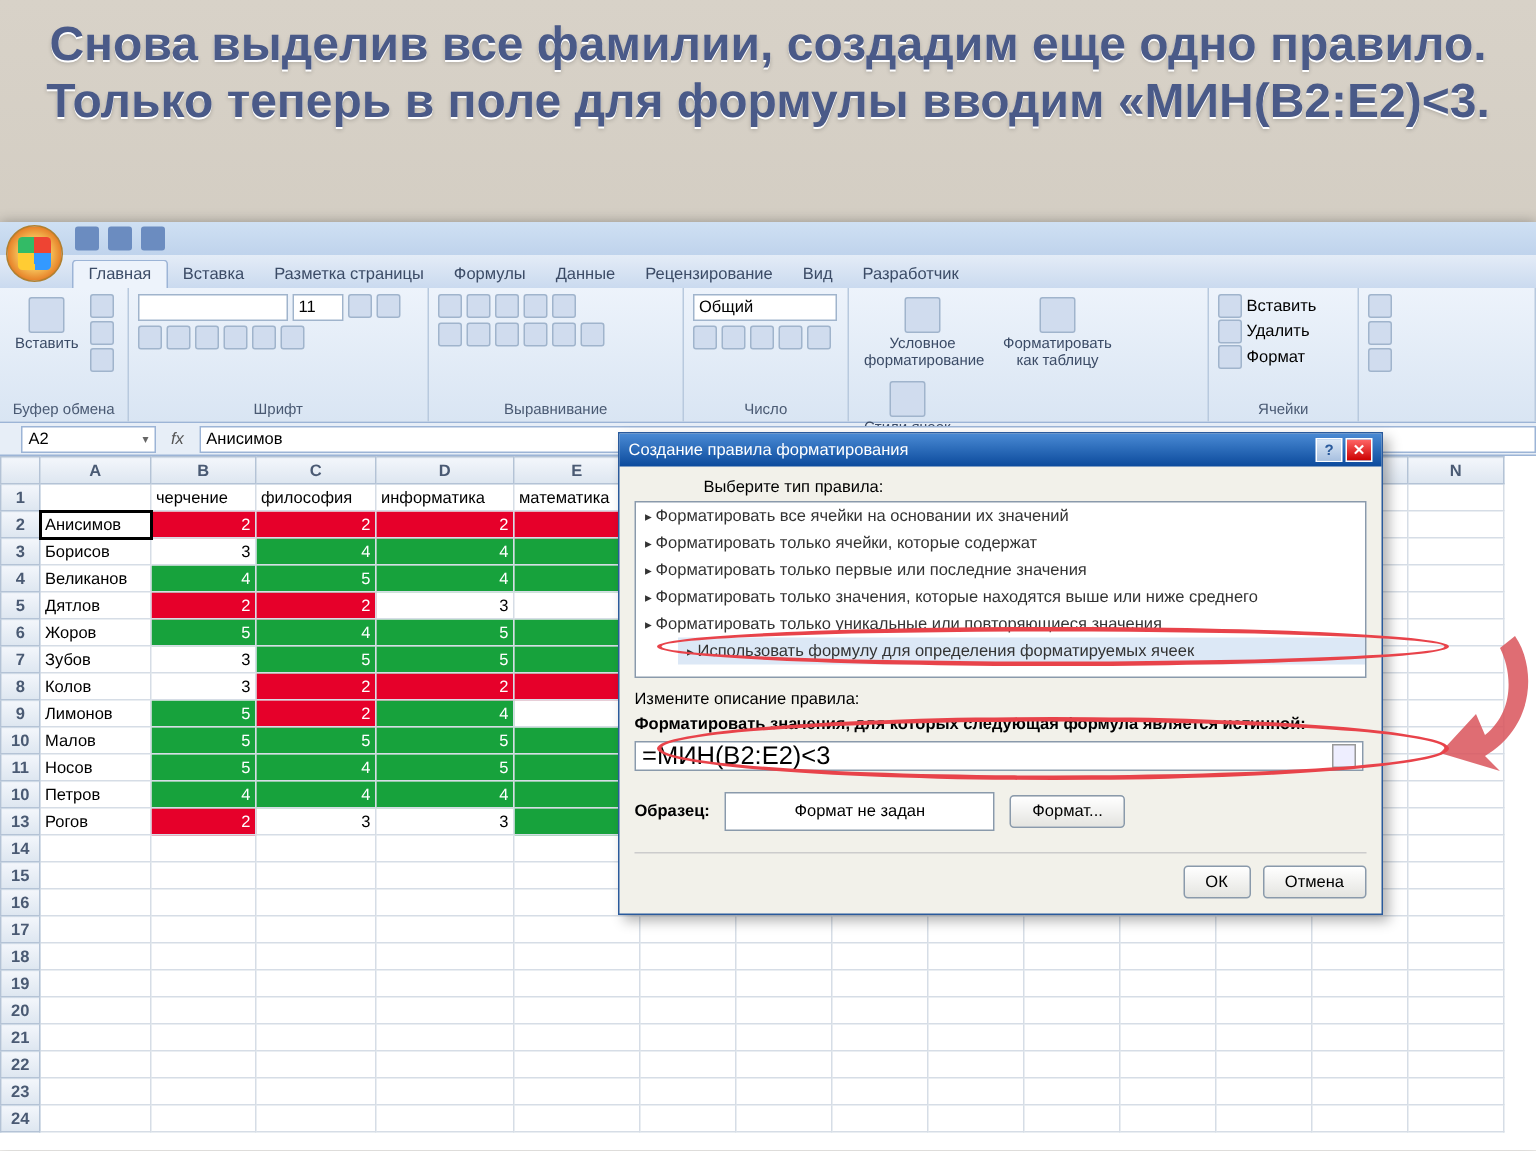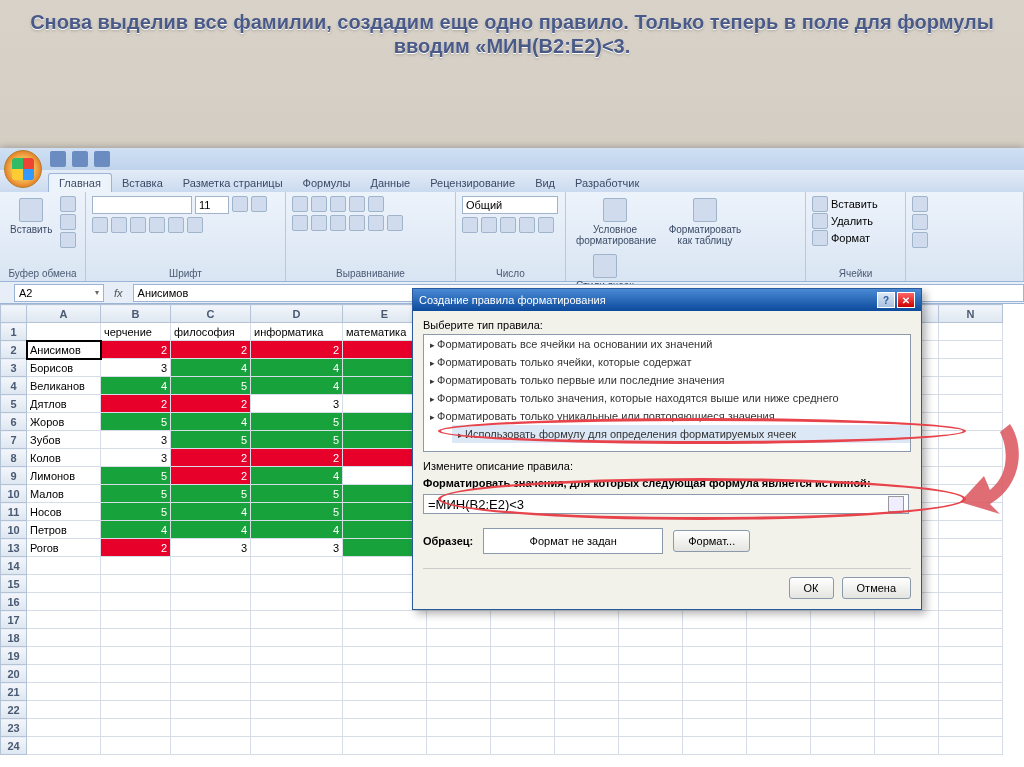--- a/index.html
+++ b/index.html
@@ -1,17 +1,17 @@
 <!DOCTYPE html>
 <html><head>
 <meta charset="utf-8">
 <style>
   * { box-sizing: border-box; font-family: "Segoe UI", Tahoma, sans-serif; }
   body { margin: 0; background: linear-gradient(#d8d2c8, #c2bcb0); width: 1024px; height: 767px; overflow: hidden; font-size: 11px; }
-  .slide-title { text-align: center; font-size: 20px; font-weight: bold; padding: 10px 20px 6px; color: #4a5a88; text-shadow: 0 1px 0 #fff, 0 2px 3px rgba(0,0,0,.2); line-height: 1.2; }
+  .slide-title { text-align: center; font-size: 32px; font-weight: bold; padding: 10px 20px 6px; color: #4a5a88; text-shadow: 0 1px 0 #fff, 0 2px 3px rgba(0,0,0,.2); line-height: 1.2; }
   .excel-window { position: absolute; top: 148px; left: 0; width: 1024px; height: 619px; background: #fff; box-shadow: 0 0 8px rgba(0,0,0,.3); }
   .titlebar { height: 22px; background: linear-gradient(#cfe0f3, #bfd3ec); display: flex; align-items: center; }
   .qat { display: flex; align-items: center; gap: 3px; padding-left: 6px; }
   .office-btn { width: 38px; height: 38px; border-radius: 50%; background: radial-gradient(#fff, #f6c35a 40%, #e7832a 70%, #c0522a); position: absolute; top: 2px; left: 4px; border: 1px solid #b08030; z-index: 5; display:flex; align-items:center; justify-content:center; }
   .office-btn::after{content:""; width:22px;height:22px;background:conic-gradient(#e43 0 25%, #39f 0 50%, #fc3 0 75%, #3b6 0);border-radius:3px;}
   .qat-icon { width: 16px; height: 16px; background: #6b8cc0; border-radius: 2px; margin-left: 44px; }
   .qat-icon + .qat-icon { margin-left: 3px; }
   .win-title { flex: 1; text-align: center; color: #5a6b80; font-size: 12px; }
   .ribbon-tabs { height: 22px; background: linear-gradient(#e4ecf7,#cadaef); display: flex; padding-left: 48px; align-items: flex-end; }
   .tab { padding: 3px 10px; font-size: 11px; color: #3b4b66; cursor: default; }
@@ -43,28 +43,28 @@
   .w { background: #fff; text-align:right; }
   .sel-border { outline: 2px solid #000; outline-offset: -1px; }
   
   .dialog { position: absolute; left: 412px; top: 288px; width: 510px; background: #f2f1ea; border: 1px solid #2a5a9c; box-shadow: 4px 4px 8px rgba(0,0,0,.3); font-size: 11px; z-index: 10; }
   .dlg-title { height: 22px; background: linear-gradient(#4a8ad4,#2a6ab8 50%,#0c4a9c); color: #fff; display: flex; align-items: center; padding: 0 6px; justify-content: space-between; }
   .dlg-title-btns { display: flex; gap: 2px; }
   .dlg-close, .dlg-help { width: 18px; height: 16px; display:flex;align-items:center;justify-content:center; font-size:10px; font-weight:bold; border:1px solid #fff; }
   .dlg-close{ background: linear-gradient(#f66,#c00); color:#fff; }
   .dlg-help{ background: linear-gradient(#dce8f6,#a8c0e0); color:#2a5a9c; }
   .dlg-body { padding: 8px 10px 10px; }
-  .section-label { font-size: 11px; margin-bottom: 3px; }
+  .section-label { font-size: 11px; margin-bottom: 3px; margin-left: 46px; }
   .rules-list { height: 118px; background: #fff; border: 1px solid #8a9aab; overflow: hidden; }
   .rule-item { padding: 3px 6px; border-bottom: 0; font-size: 11px; color: #333; }
   .rule-item::before{content:"▸ "; font-size:9px;}
   .rule-item.selected { background: #dce8f6; margin-left: 28px; }
   .edit-label { margin: 8px 0 3px; font-size: 11px; }
   .bold-text { font-weight: bold; padding: 2px 0 5px; }
-  .formula-input { width: 486px; height: 20px; border: 1px solid #8a9aab; background: #fff; padding: 2px 4px; font-size: 13px; display:flex; align-items:center; justify-content:space-between; }
+  .formula-input { width: 486px; height: 20px; border: 1px solid #8a9aab; background: #fff; padding: 2px 4px; font-size: 17px; display:flex; align-items:center; justify-content:space-between; }
   .formula-input .picker{ width:16px;height:16px;border:1px solid #999;background:#eef; }
   .preview-row { display: flex; align-items: center; gap: 10px; margin: 14px 0; }
   .preview-box { width: 180px; height: 26px; border: 1px solid #8a9aab; background: #fff; display: flex; align-items: center; justify-content: center; }
   .btn { height: 22px; border: 1px solid #8a9aab; background: linear-gradient(#fff,#e4e4e0); padding: 0 14px; border-radius: 3px; font-size: 11px; display:inline-flex; align-items:center; }
   .dlg-buttons { display: flex; justify-content: flex-end; gap: 8px; border-top: 1px solid #ccc; padding-top: 8px; }
   
   .ell { position: absolute; border: 3px solid #e8434a; border-radius: 50%; background: transparent; z-index: 20; pointer-events:none; }
   .ell1 { left: 438px; top: 418px; width: 528px; height: 26px; }
   .ell2 { left: 438px; top: 478px; width: 528px; height: 42px; }
   .arrow { position:absolute; left:950px; top:424px; width:74px; height:90px; z-index:19; pointer-events:none; }

